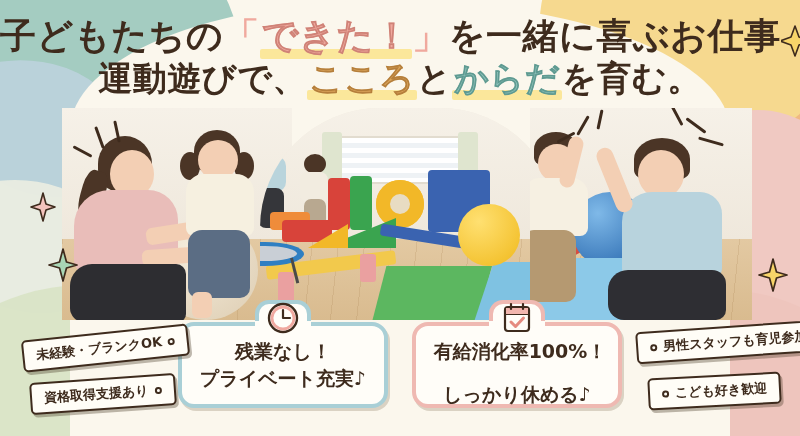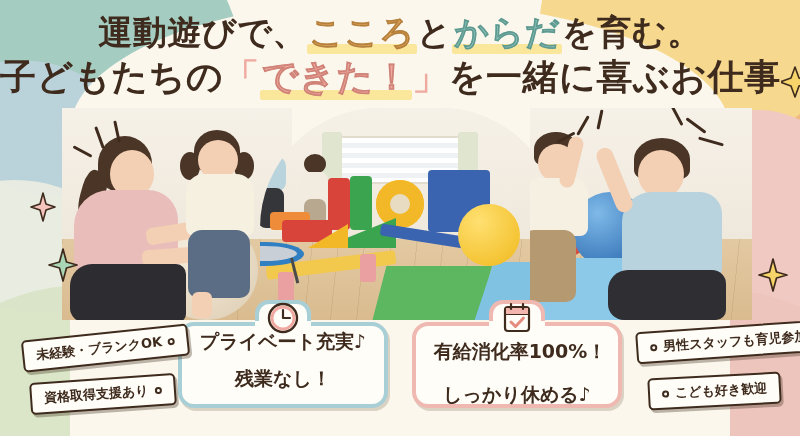--- a/index.html
+++ b/index.html
@@ -214,29 +214,29 @@
   <div class="blob blob-bl-pale"></div>
   <div class="blob blob-bl-green"></div>
   <div class="blob blob-tr-orange"></div>
   <div class="blob blob-tr-yellow"></div>
   <div class="blob blob-r-pink"></div>
   <div class="blob blob-br-rose"></div>
   <div class="blob blob-br-pink"></div>
   <div class="veil"></div>
 
   <div class="headline">
-    <div class="hl-line l1"><span>運動遊びで、</span><span class="mark c-orange">こころ</span><span>と</span><span class="mark c-teal">からだ</span><span>を育む。</span></div>
-
     <div class="hl-line l2"><span>子どもたちの</span><span class="brk">「</span><span class="mark c-pink">できた！</span><span class="brk">」</span><span>を一緒に喜ぶお仕事</span><span class="spark-inline">
         <svg width="48" height="34" viewBox="0 0 48 34">
           <path d="M14 3 L18 14 L29 18 L18 22 L14 33 L10 22 L-1 18 L10 14 Z" fill="#f7d469" stroke="#3e2b1d" stroke-width="1.6" stroke-linejoin="round"></path>
           <path d="M35 1 L37 7 L43 9 L37 11 L35 17 L33 11 L27 9 L33 7 Z" fill="#f7d469" stroke="#3e2b1d" stroke-width="1.3" stroke-linejoin="round"></path>
           <path d="M33 18 L35.5 24 L41 26.5 L35.5 29 L33 34 L30.5 29 L25 26.5 L30.5 24 Z" fill="#f7d469" stroke="#3e2b1d" stroke-width="1.3" stroke-linejoin="round"></path>
         </svg>
       </span></div>
+
+    <div class="hl-line l1"><span>運動遊びで、</span><span class="mark c-orange">こころ</span><span>と</span><span class="mark c-teal">からだ</span><span>を育む。</span></div>
   </div>
 
   <div class="spark" style="left:30px; top:192px;">
     <svg width="26" height="30" viewBox="0 0 26 30">
       <path d="M13 1 L16 12 L25 15 L16 18 L13 29 L10 18 L1 15 L10 12 Z" fill="#f4c4bd" stroke="#3e2b1d" stroke-width="1.6" stroke-linejoin="round"></path>
     </svg>
   </div>
   <div class="spark" style="left:48px; top:248px;">
     <svg width="30" height="34" viewBox="0 0 30 34">
       <path d="M15 1 L18.5 14 L29 17 L18.5 20 L15 33 L11.5 20 L1 17 L11.5 14 Z" fill="#a9d6b5" stroke="#3e2b1d" stroke-width="1.7" stroke-linejoin="round"></path>
@@ -384,22 +384,22 @@
   <div class="panel panel-blue" style="left:178px; top:322px; width:210px; height:86px;">
     <div class="bump"></div>
     <div class="bump-mask"></div>
     <div class="panel-icon">
       <svg width="34" height="34" viewBox="0 0 34 34">
         <circle cx="17" cy="17" r="14" fill="#fffdf8" stroke="#3e2b1d" stroke-width="2.4"></circle>
         <circle cx="17" cy="17" r="11" fill="none" stroke="#f0a9a0" stroke-width="2.8"></circle>
         <path d="M17 9 V17 H24" fill="none" stroke="#3e2b1d" stroke-width="2.2" stroke-linecap="round" stroke-linejoin="round"></path>
       </svg>
     </div>
+    <div class="ptext" style="margin-top:14px; font-size:19px;">残業なし！</div>
     <div class="ptext" style="margin-top:4px; font-size:19px;">プライベート充実♪</div>
-    <div class="ptext" style="margin-top:14px; font-size:19px;">残業なし！</div>
   </div>
 
   <div class="panel panel-pink" style="left:412px; top:322px; width:210px; height:86px;">
     <div class="bump"></div>
     <div class="bump-mask"></div>
     <div class="panel-icon">
       <svg width="34" height="34" viewBox="0 0 34 34">
         <rect x="5" y="6" width="24" height="24" rx="3" fill="#fffdf8" stroke="#3e2b1d" stroke-width="2.2"></rect>
         <path d="M5 13 H29" stroke="#3e2b1d" stroke-width="2"></path>
         <rect x="6" y="7" width="22" height="6" fill="#f2b6ae"></rect>

